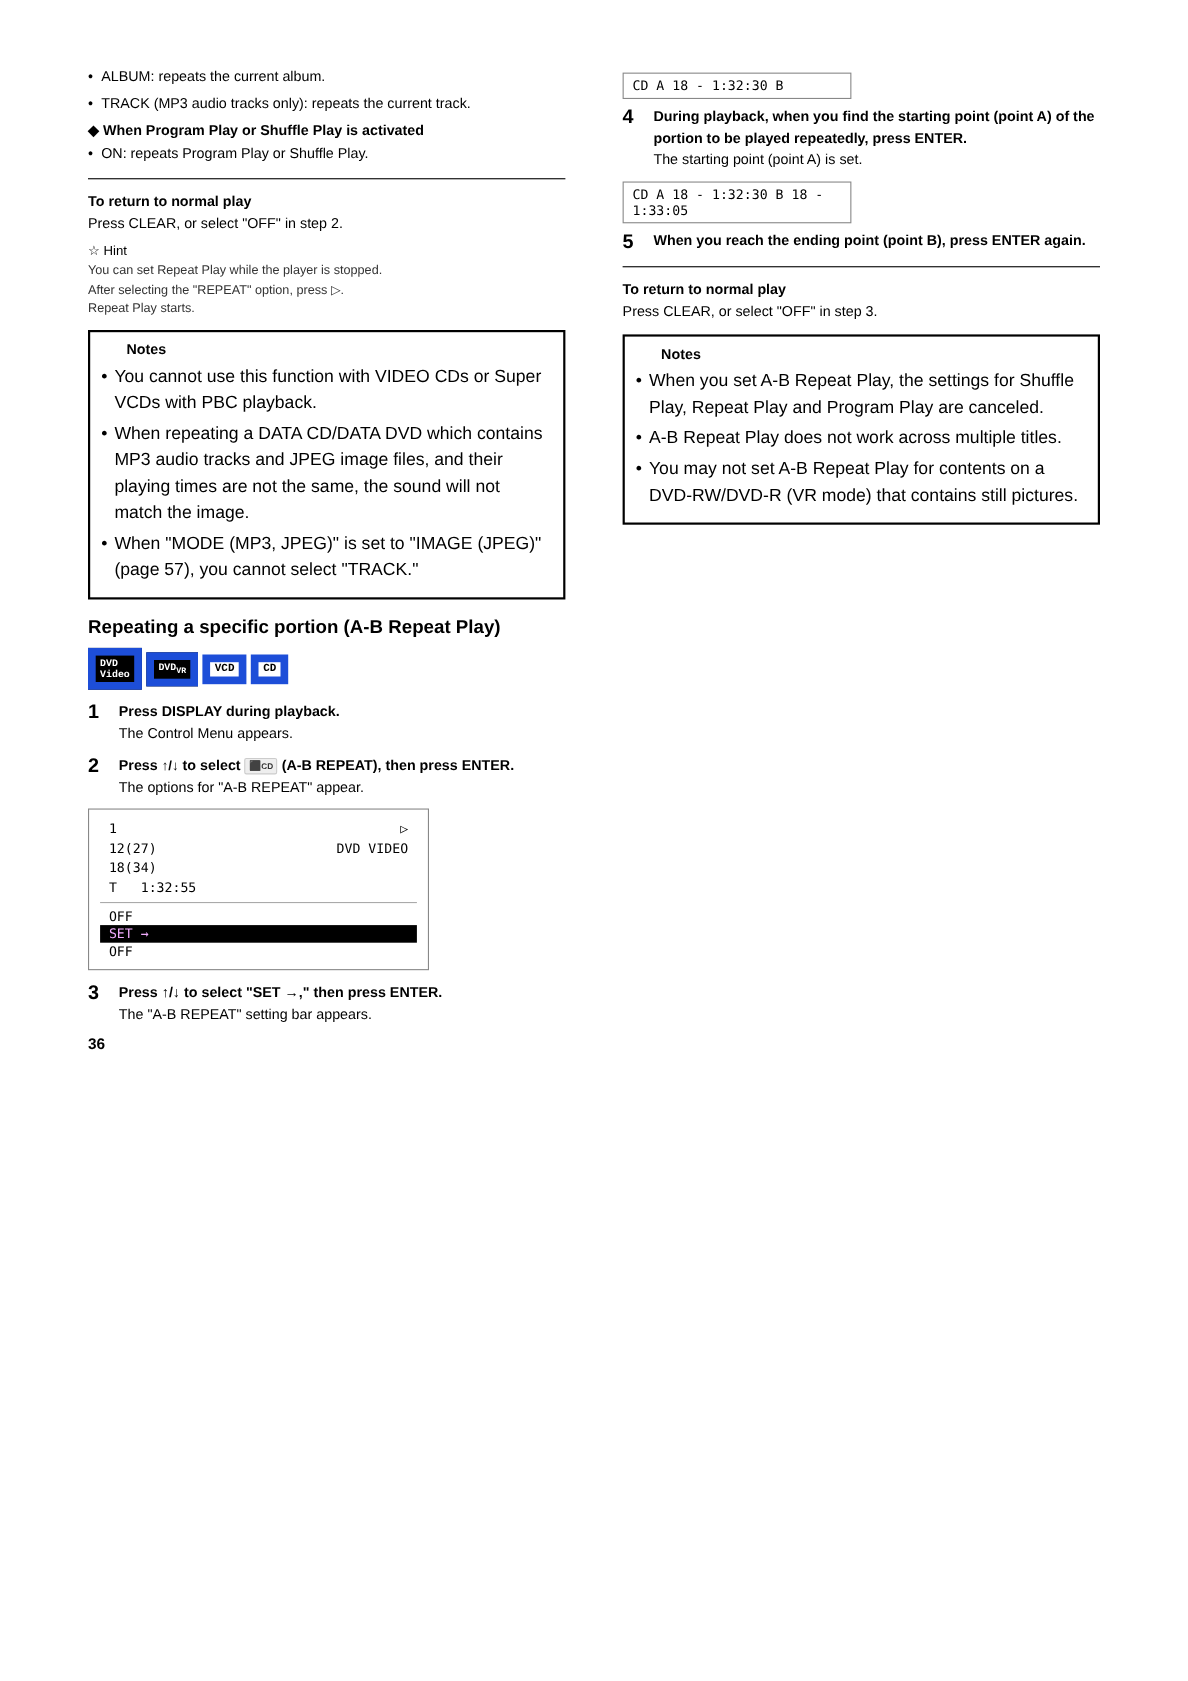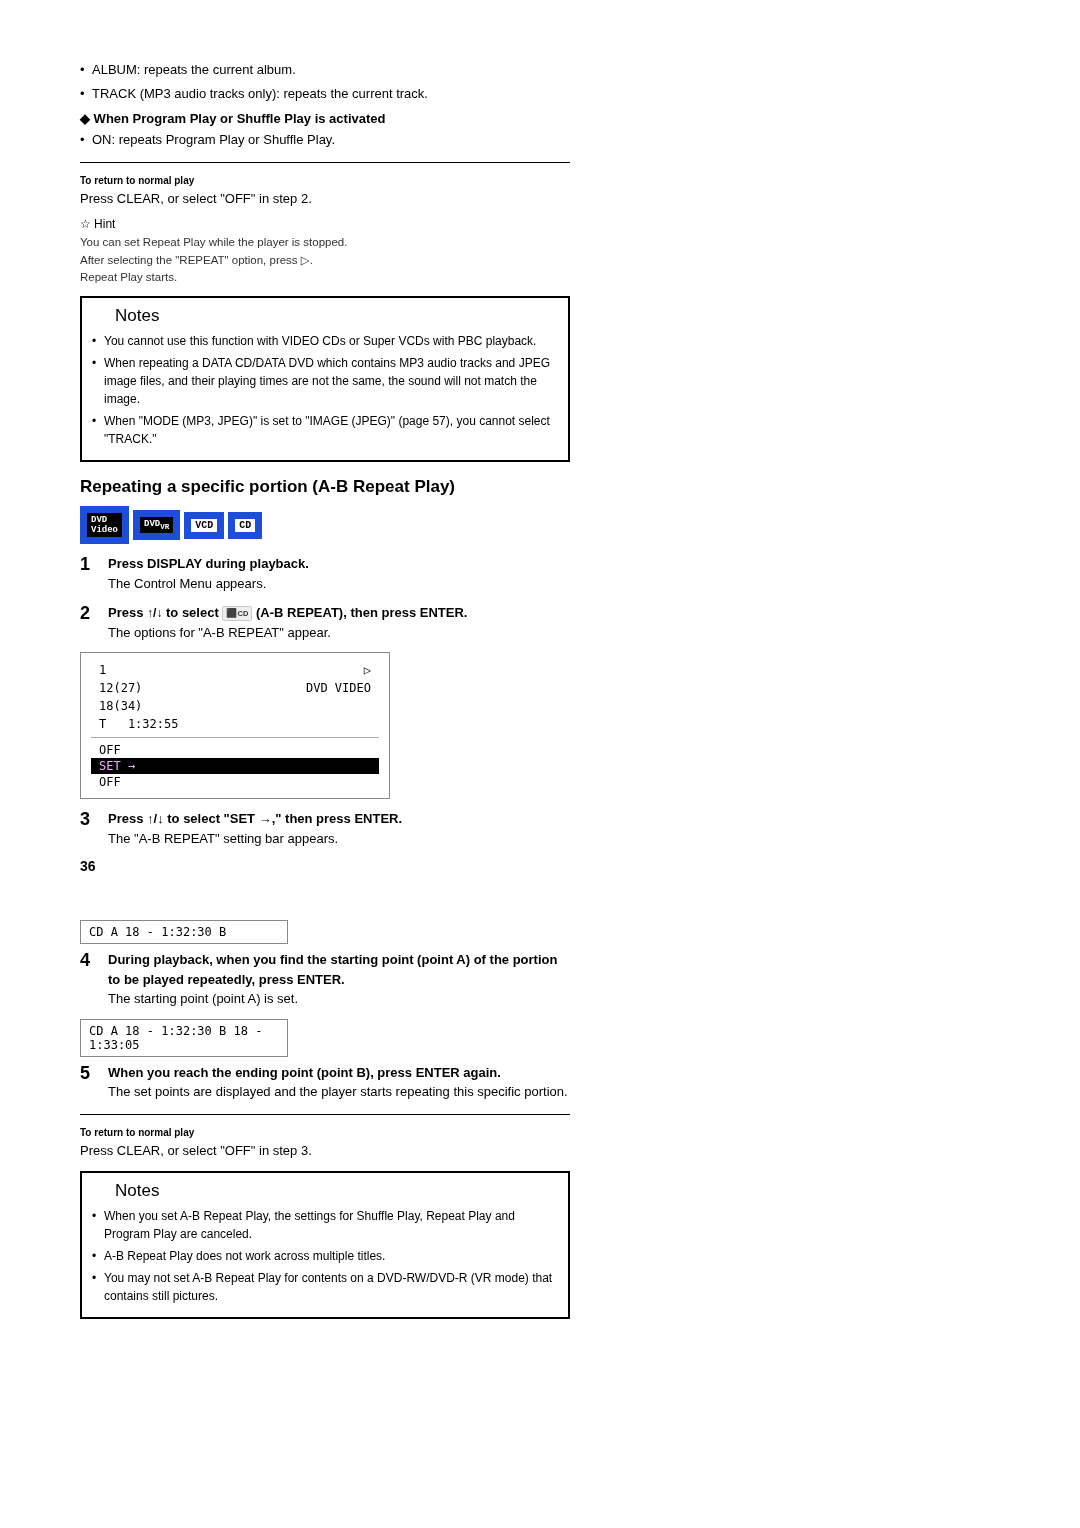--- a/index.html
+++ b/index.html
@@ -7,22 +7,21 @@
       background: #fff;
       font-family: Arial, Helvetica, sans-serif;
       font-size: 13px;
       color: #000;
       width: 1080px;
       min-height: 1528px;
       padding: 60px 80px;
     }
     .page-layout {
       display: flex;
-      gap: 40px;
-      flex-direction: column;
+      gap: 52px;
     }
     .left-col {
       flex: 1;
       max-width: 490px;
     }
     .right-col {
       flex: 1;
       max-width: 490px;
     }
     .bullet-list {
@@ -49,21 +48,21 @@
     .bold-heading {
       font-weight: bold;
       font-size: 13px;
       margin-bottom: 4px;
     }
     .bold-heading-diamond::before {
       content: "◆ ";
     }
     .subheading {
       font-weight: bold;
-      font-size: 10px;
+      font-size: 13px;
       margin-bottom: 3px;
       margin-top: 10px;
     }
     .hint-heading {
       font-size: 12px;
       margin-bottom: 3px;
       margin-top: 8px;
     }
     .hint-heading::before {
       content: "☆ ";
@@ -72,34 +71,34 @@
       font-size: 11.5px;
       line-height: 1.5;
       color: #333;
     }
     .notes-box {
       border: 2px solid #000;
       padding: 8px 10px;
       margin: 10px 0;
     }
     .notes-box-title {
-      font-weight: normal;
-      font-size: 17px;
+      font-weight: bold;
+      font-size: 13px;
       margin-bottom: 6px;
       display: block;
       padding-left: 23px;
     }
     .notes-box ul {
       list-style: none;
     }
     .notes-box ul li {
       padding-left: 12px;
       position: relative;
       margin-bottom: 4px;
-      font-size: 12px;
+      font-size: 16px;
       line-height: 1.5;
     }
     .notes-box ul li::before {
       content: "•";
       position: absolute;
       left: 0;
     }
     .section-title {
       font-size: 17px;
       font-weight: bold;
@@ -323,21 +322,20 @@
     </div>
 
     <div class="screen-mockup-sm">
       <span>CD  A 18 - 1:32:30  B 18 - 1:33:05</span>
     </div>
 
     <div class="step">
       <span class="step-number">5</span>
       <div class="step-content">
         <span class="step-bold">When you reach the ending point (point B), press ENTER again.</span><br>
-        <span class="step-desc">The set points are displayed and the player starts repeating this specific portion.</span>
       </div>
     </div>
 
     <hr class="section-divider">
 
     <p class="subheading">To return to normal play</p>
     <p class="body-text">Press CLEAR, or select "OFF" in step 3.</p>
 
     <div class="notes-box">
       <span class="notes-box-title">Notes</span>

